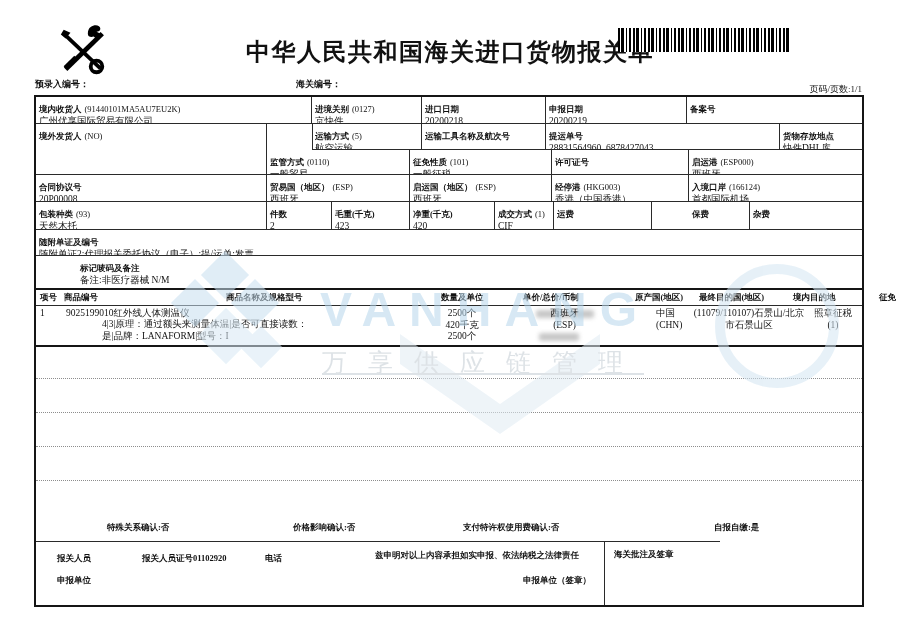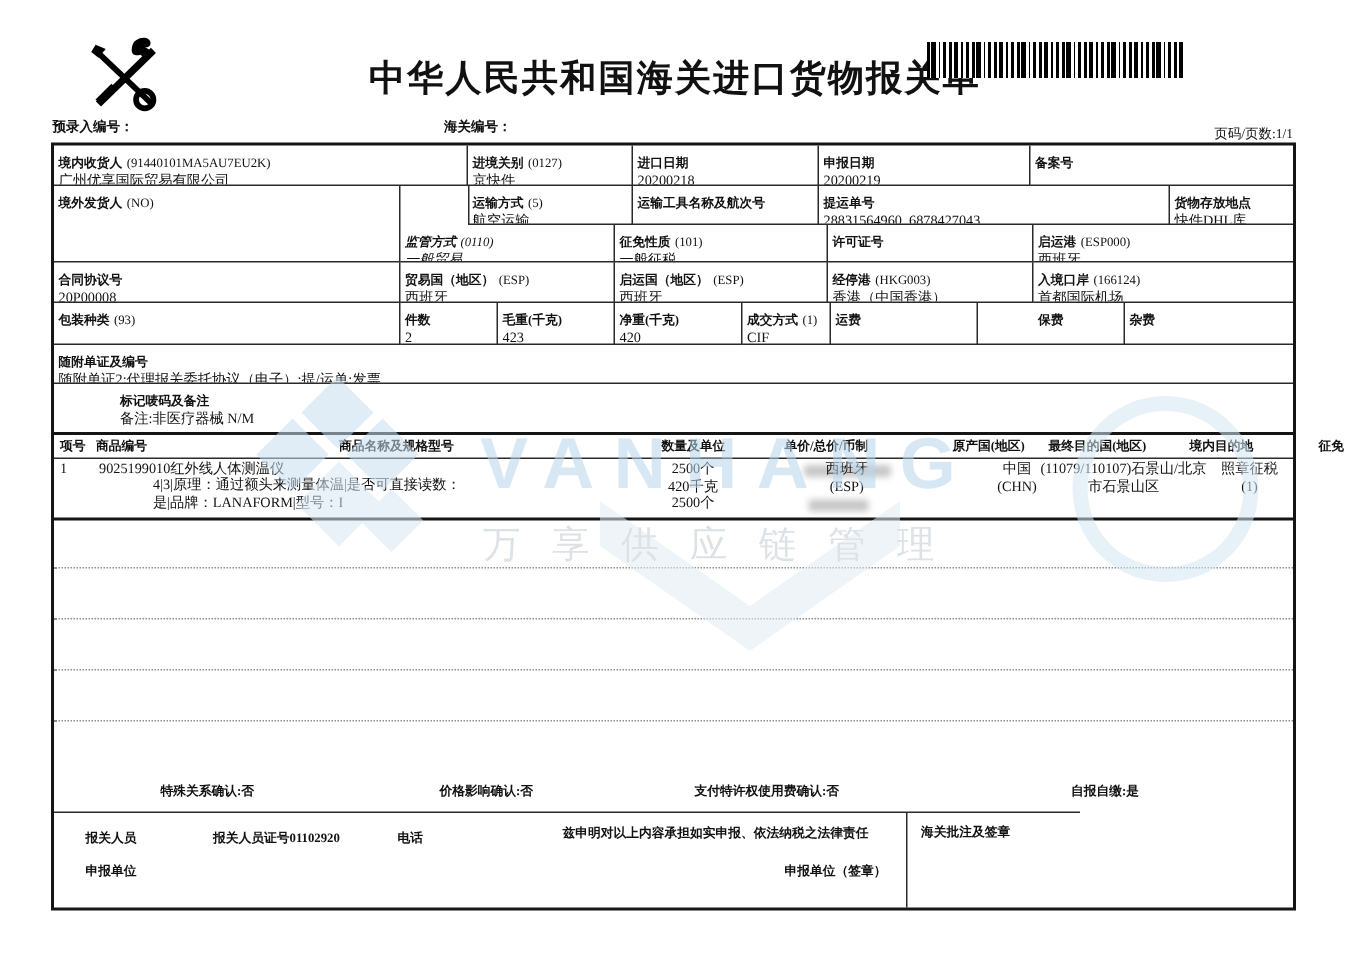--- a/index.html
+++ b/index.html
@@ -23,31 +23,31 @@
   .lb{font-weight:bold;font-size:8.5px;}
   .cd{font-size:8.5px;margin-left:3px;}
   .fv{font-size:9.5px;line-height:11px;}
   .vline{position:absolute;width:1px;background:#2a2a2a;}
   
   .ithead{position:absolute;left:0;top:193px;width:826px;height:16px;border-bottom:1px solid #2a2a2a;box-sizing:border-box;}
   .ithead span{position:absolute;top:2px;font-size:8.5px;font-weight:bold;white-space:nowrap;}
   .itbody{position:absolute;left:0;top:209px;width:826px;height:41px;border-bottom:2px solid #151515;box-sizing:border-box;font-size:9.5px;line-height:11.5px;}
   .abs{position:absolute;white-space:nowrap;}
   .tr{text-align:center;}
-  .tc{text-align:center;}
+  .tc{text-align:left;}
   .redact{position:absolute;height:8px;background:#9a9a9a;filter:blur(2px);opacity:.55;border-radius:2px;}
   .dot{position:absolute;left:0;width:826px;border-top:1px dotted #8d8d8d;}
   .confirm{position:absolute;left:0;top:420px;width:684px;height:25px;border-bottom:1px solid #2a2a2a;box-sizing:border-box;}
   .confirm span{position:absolute;top:5px;font-size:8.5px;font-weight:bold;white-space:nowrap;}
   .footbold{position:absolute;font-size:8.5px;font-weight:bold;white-space:nowrap;}
   
   .wm{position:absolute;left:150px;top:246px;width:660px;height:185px;z-index:6;opacity:.55;pointer-events:none;}
   .wm-brand{position:absolute;left:170px;top:36px;font-family:"Liberation Sans","DejaVu Sans",sans-serif;
             font-weight:bold;font-size:48px;letter-spacing:13px;color:#b7d7ec;}
-  .wm-slogan{position:absolute;left:172px;top:100px;font-size:25px;letter-spacing:21px;color:#c3ccd3;}
+  .wm-slogan{position:absolute;left:172px;top:100px;font-size:25px;letter-spacing:21px;color:#c3ccd3;text-decoration:underline;}
   .wm-ring{position:absolute;left:565px;top:18px;width:104px;height:104px;border:10px solid #d3e5f2;border-radius:50%;}
 </style>
 </head>
 <body>
 
 <div class="page">
 
   <svg class="emblem" viewBox="0 0 64 56">
     <g fill="none" stroke="#000">
       <path d="M14 47 L52 10" stroke-width="5"></path>
@@ -122,21 +122,21 @@
     </div>
     <div class="cell" style="left:510px;top:27px;width:234px;height:26px;">
       <div><span class="lb">提运单号</span></div>
       <div class="fv">28831564960_6878427043</div>
     </div>
     <div class="cell last" style="left:744px;top:27px;width:82px;height:26px;">
       <div><span class="lb">货物存放地点</span></div>
       <div class="fv">快件DHL库</div>
     </div>
 
-    <div class="cell" style="left:231px;top:53px;width:143px;height:25px;font-style:italic;">
+    <div class="cell" style="left:231px;top:53px;width:143px;height:25px;">
       <div><span class="lb">监管方式</span><span class="cd">(0110)</span></div>
       <div class="fv">一般贸易</div>
     </div>
     <div class="cell" style="left:374px;top:53px;width:142px;height:25px;">
       <div><span class="lb">征免性质</span><span class="cd">(101)</span></div>
       <div class="fv">一般征税</div>
     </div>
     <div class="cell" style="left:516px;top:53px;width:137px;height:25px;">
       <div><span class="lb">许可证号</span></div>
       <div class="fv"></div>
@@ -162,20 +162,21 @@
       <div><span class="lb">经停港</span><span class="cd">(HKG003)</span></div>
       <div class="fv">香港（中国香港）</div>
     </div>
     <div class="cell last" style="left:653px;top:78px;width:173px;height:27px;">
       <div><span class="lb">入境口岸</span><span class="cd">(166124)</span></div>
       <div class="fv">首都国际机场</div>
     </div>
 
     <div class="cell" style="left:0;top:105px;width:231px;height:28px;">
       <div><span class="lb">包装种类</span><span class="cd">(93)</span></div>
+      <div class="fv">天然木托</div>
     </div>
     <div class="cell" style="left:231px;top:105px;width:65px;height:28px;">
       <div><span class="lb">件数</span></div>
       <div class="fv">2</div>
     </div>
     <div class="cell" style="left:296px;top:105px;width:78px;height:28px;">
       <div><span class="lb">毛重(千克)</span></div>
       <div class="fv">423</div>
     </div>
     <div class="cell" style="left:374px;top:105px;width:85px;height:28px;">

